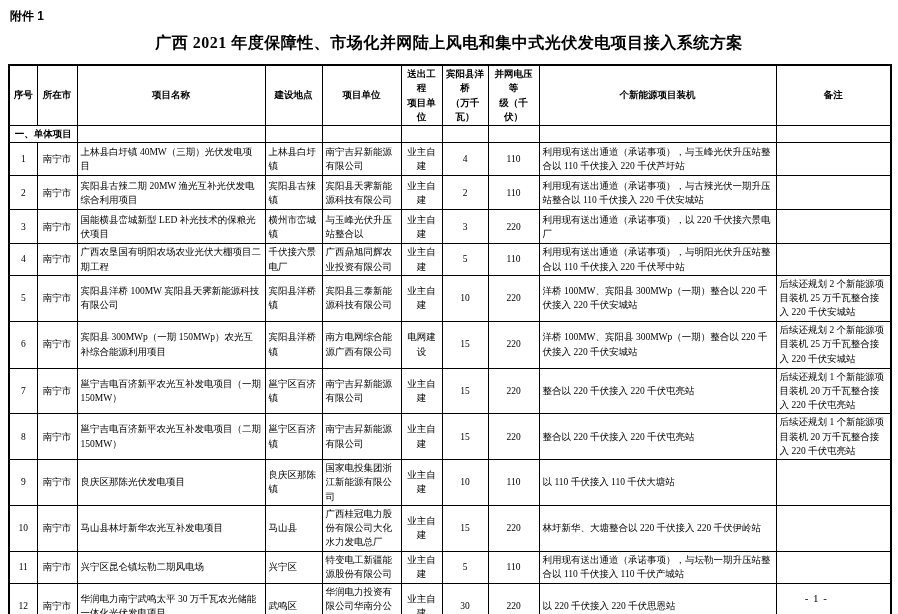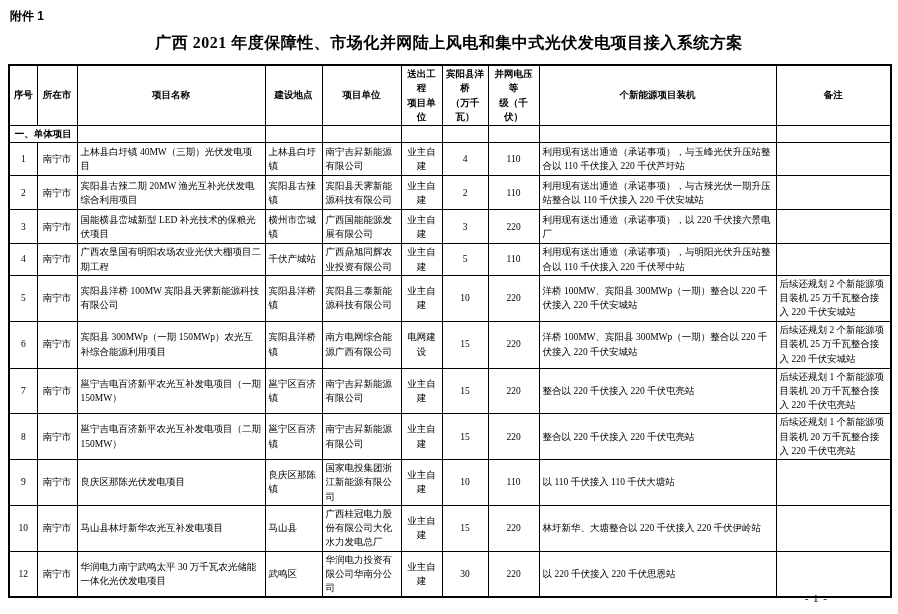--- a/index.html
+++ b/index.html
@@ -142,32 +142,32 @@
     <td class="cell-scale">2</td>
     <td class="cell-voltage">110</td>
     <td class="cell-plan">利用现有送出通道（承诺事项），与古辣光伏一期升压站整合以 110 千伏接入 220 千伏安城站</td>
     <td class="cell-remark"></td>
   </tr>
           <tr>
     <td class="cell-no">3</td>
     <td class="cell-city">南宁市</td>
     <td class="cell-project">国能横县峦城新型 LED 补光技术的保粮光伏项目</td>
     <td class="cell-location">横州市峦城镇</td>
-    <td class="cell-unit">广西国能能源发展有限公司</td>
+    <td class="cell-unit">与玉峰光伏升压站整合以</td>
     <td class="cell-investor">业主自建</td>
     <td class="cell-scale">3</td>
     <td class="cell-voltage">220</td>
     <td class="cell-plan">利用现有送出通道（承诺事项），以 220 千伏接六景电厂</td>
     <td class="cell-remark"></td>
   </tr>
           <tr>
     <td class="cell-no">4</td>
     <td class="cell-city">南宁市</td>
     <td class="cell-project">广西农垦国有明阳农场农业光伏大棚项目二期工程</td>
-    <td class="cell-location">千伏产城站</td>
+    <td class="cell-location">千伏接六景电厂</td>
     <td class="cell-unit">广西鼎旭同辉农业投资有限公司</td>
     <td class="cell-investor">业主自建</td>
     <td class="cell-scale">5</td>
     <td class="cell-voltage">110</td>
     <td class="cell-plan">利用现有送出通道（承诺事项），与明阳光伏升压站整合以 110 千伏接入 220 千伏琴中站</td>
     <td class="cell-remark"></td>
   </tr>
           <tr>
     <td class="cell-no">5</td>
     <td class="cell-city">南宁市</td>
@@ -234,20 +234,32 @@
     <td class="cell-project">马山县林圩新华农光互补发电项目</td>
     <td class="cell-location">马山县</td>
     <td class="cell-unit">广西桂冠电力股份有限公司大化水力发电总厂</td>
     <td class="cell-investor">业主自建</td>
     <td class="cell-scale">15</td>
     <td class="cell-voltage">220</td>
     <td class="cell-plan">林圩新华、大塘整合以 220 千伏接入 220 千伏伊岭站</td>
     <td class="cell-remark"></td>
   </tr>
           <tr>
+    <td class="cell-no">11</td>
+    <td class="cell-city">南宁市</td>
+    <td class="cell-project">兴宁区昆仑镇坛勒二期风电场</td>
+    <td class="cell-location">兴宁区</td>
+    <td class="cell-unit">特变电工新疆能源股份有限公司</td>
+    <td class="cell-investor">业主自建</td>
+    <td class="cell-scale">5</td>
+    <td class="cell-voltage">110</td>
+    <td class="cell-plan">利用现有送出通道（承诺事项），与坛勒一期升压站整合以 110 千伏接入 110 千伏产城站</td>
+    <td class="cell-remark"></td>
+  </tr>
+          <tr>
     <td class="cell-no">12</td>
     <td class="cell-city">南宁市</td>
     <td class="cell-project">华润电力南宁武鸣太平 30 万千瓦农光储能一体化光伏发电项目</td>
     <td class="cell-location">武鸣区</td>
     <td class="cell-unit">华润电力投资有限公司华南分公司</td>
     <td class="cell-investor">业主自建</td>
     <td class="cell-scale">30</td>
     <td class="cell-voltage">220</td>
     <td class="cell-plan">以 220 千伏接入 220 千伏思恩站</td>
     <td class="cell-remark"></td>

